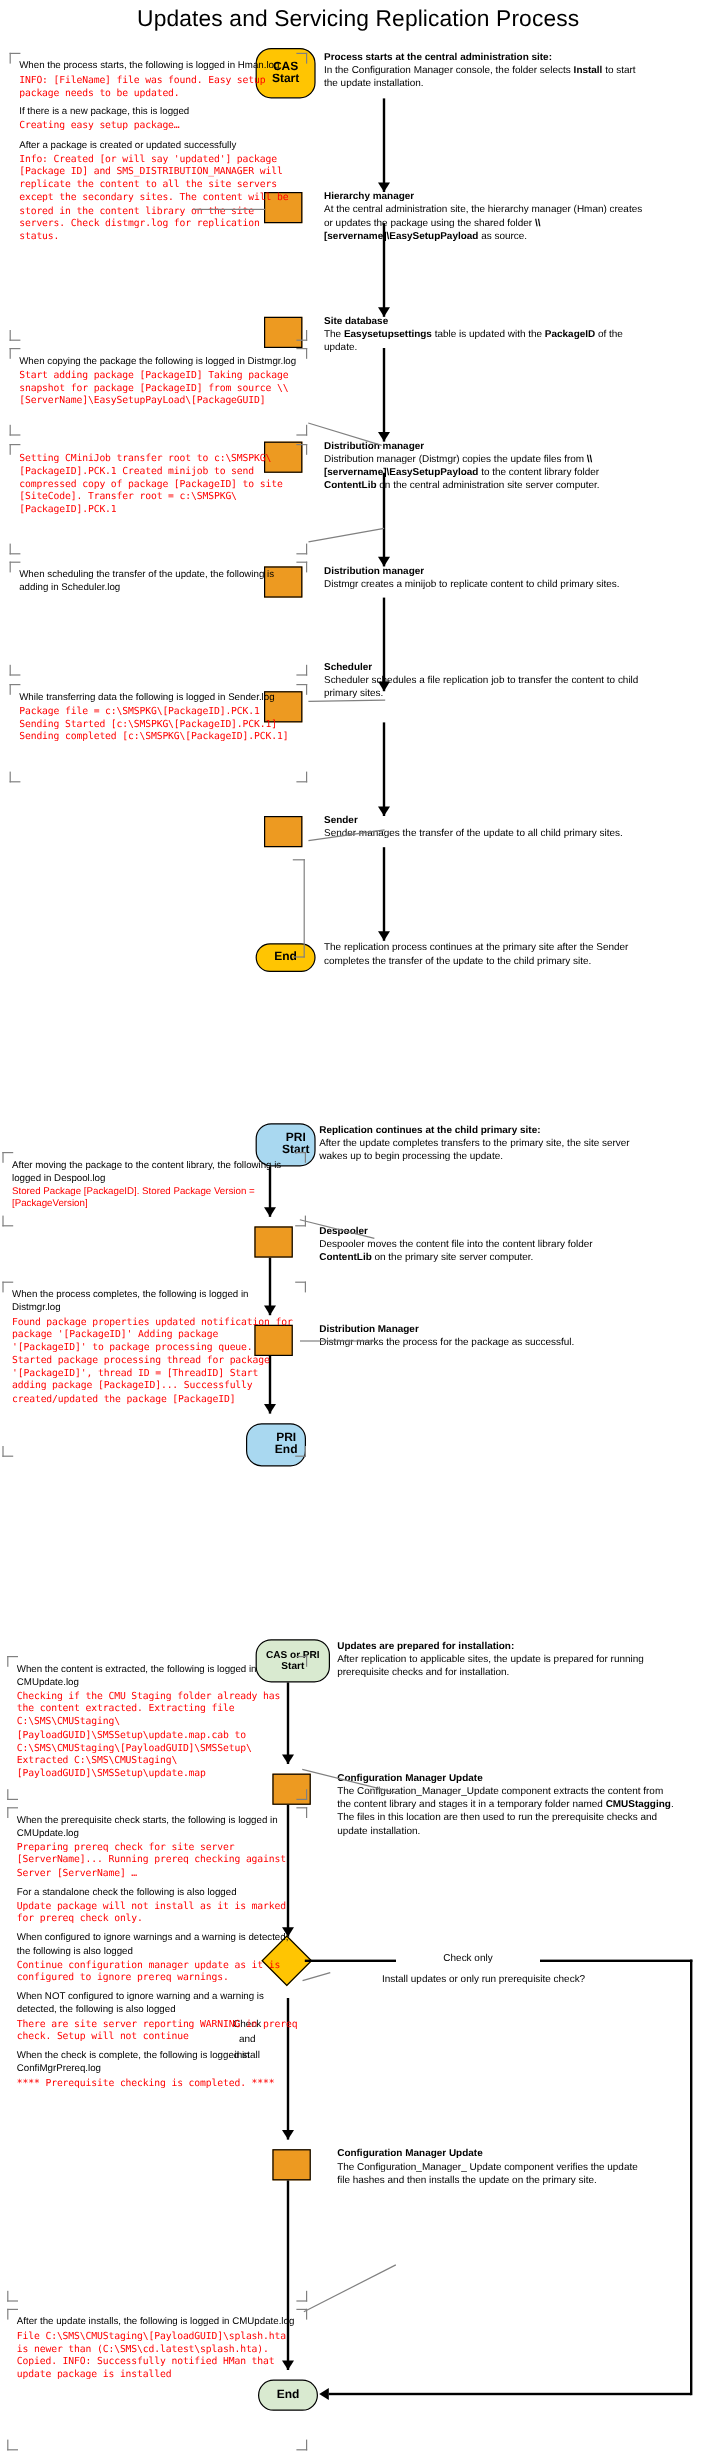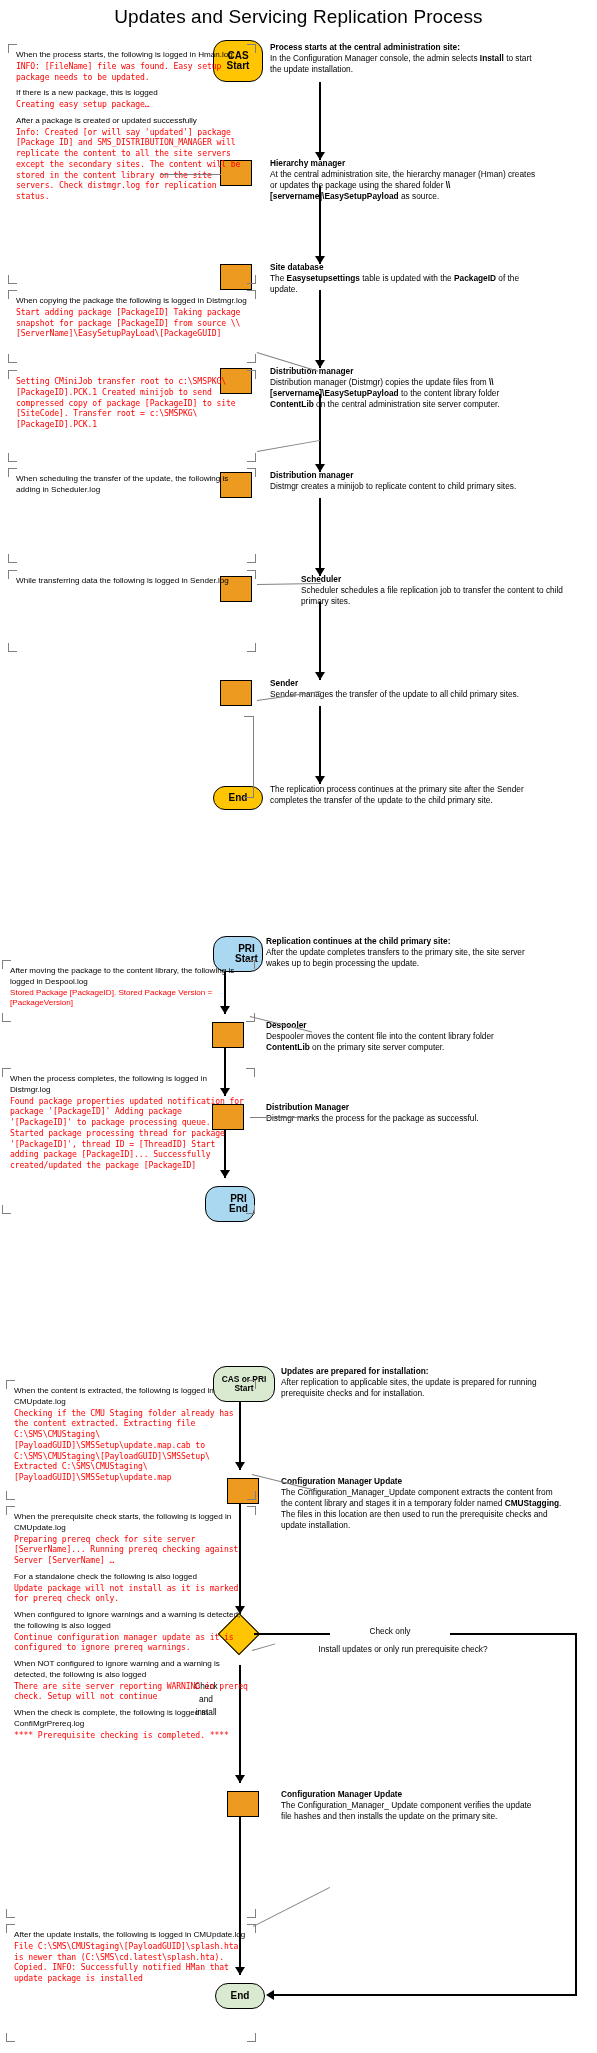--- a/index.html
+++ b/index.html
@@ -145,21 +145,21 @@
 <div class="node-box" style="left:220px; top:368px;"></div>
 <div class="node-box" style="left:220px; top:472px;"></div>
 <div class="node-box" style="left:220px; top:576px;"></div>
 <div class="node-box" style="left:220px; top:680px;"></div>
 <div class="term yellow" style="left:213px; top:786px; width:50px; height:24px;">
   <span>End</span>
 </div>
 
 <div class="desc" style="left:270px; top:42px;">
   <span class="t">Process starts at the central administration site:</span>
-  <span>In the Configuration Manager console, the admin selects </span><span class="b">Install</span><span> to start the update installation.</span>
+  <span>In the Configuration Manager console, the folder selects </span><span class="b">Install</span><span> to start the update installation.</span>
 </div>
 
 <div class="desc" style="left:270px; top:158px;">
   <span class="t">Hierarchy manager</span>
   <span>At the central administration site, the hierarchy manager (Hman) creates or updates the package using the shared folder </span><span class="b">\\[servername]\EasySetupPayload</span><span> as source.</span>
 </div>
 
 <div class="desc" style="left:270px; top:262px;">
   <span class="t">Site database</span>
   <span>The </span><span class="b">Easysetupsettings</span><span> table is updated with the </span><span class="b">PackageID</span><span> of the update.</span>
@@ -168,21 +168,21 @@
 <div class="desc" style="left:270px; top:366px;">
   <span class="t">Distribution manager</span>
   <span>Distribution manager (Distmgr) copies the update files from </span><span class="b">\\[servername]\EasySetupPayload</span><span> to the content library folder </span><span class="b">ContentLib</span><span> on the central administration site server computer.</span>
 </div>
 
 <div class="desc" style="left:270px; top:470px;">
   <span class="t">Distribution manager</span>
   <span>Distmgr creates a minijob to replicate content to child primary sites.</span>
 </div>
 
-<div class="desc" style="left:270px; top:574px;margin-left:31px;">
+<div class="desc" style="left:270px; top:550px;">
   <span class="t">Scheduler</span>
   <span>Scheduler schedules a file replication job to transfer the content to child primary sites.</span>
 </div>
 
 <div class="desc" style="left:270px; top:678px;">
   <span class="t">Sender</span>
   <span>Sender manages the transfer of the update to all child primary sites.</span>
 </div>
 
 <div class="desc" style="left:270px; top:784px;">
@@ -232,20 +232,21 @@
   <div class="n-plain">When scheduling the transfer of the update, the following is adding in Scheduler.log</div>
 </div>
 <div class="leader" style="left:257px; top:584px; width:64px; transform:rotate(-1deg);"></div>
 
 <div class="lognote" style="left:8px; top:570px; height:82px;">
   <span class="br-tl"></span>
     <span class="br-tr"></span>
     <span class="br-bl"></span>
     <span class="br-br"></span>
   <div class="n-plain">While transferring data the following is logged in Sender.log</div>
+  <div class="n-code">Package file = c:\SMSPKG\[PackageID].PCK.1 Sending Started [c:\SMSPKG\[PackageID].PCK.1] Sending completed [c:\SMSPKG\[PackageID].PCK.1]</div>
 </div>
 <div class="leader" style="left:257px; top:700px; width:64px; transform:rotate(-8deg);"></div>
 
 <div style="position:absolute; left:253px; top:716px; width:1.3px; height:0; background:#808080;"></div>
 <div style="position:absolute; left:253px; top:716px; width:1.3px; height:82px; background:#808080;"></div>
 <div style="position:absolute; left:244px; top:716px; width:10px; height:1.3px; background:#808080;"></div>
 <div style="position:absolute; left:244px; top:797px; width:10px; height:1.3px; background:#808080;"></div>
 
 <div class="term blue" style="left:213px; top:936px; width:50px; height:36px;">
   <span>PRI</span>

